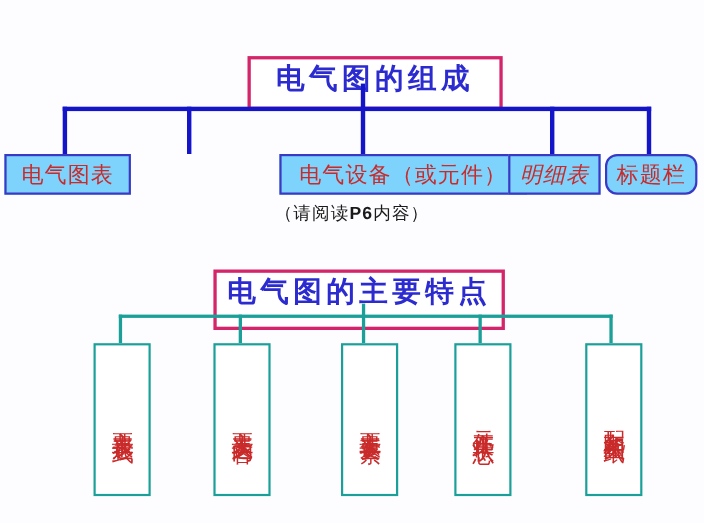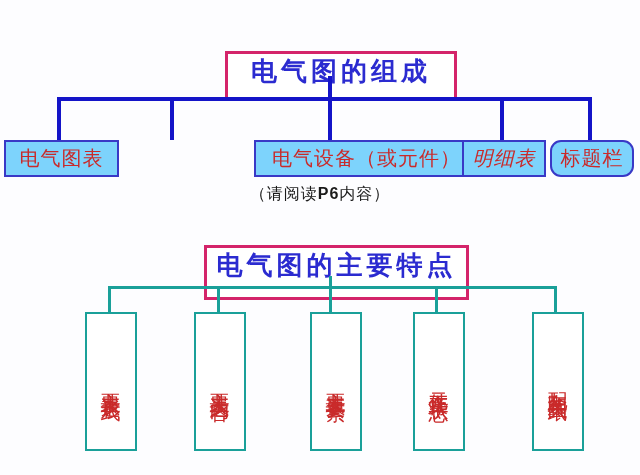--- a/index.html
+++ b/index.html
@@ -59,21 +59,21 @@
     <span>明细表</span>
   </div>
   <div class="node-box" style="left:550px;top:140px;width:80px;height:33px;border-radius:11px;">
     <span>标题栏</span>
   </div>
 
   <div class="caption" style="top:184px;">
     <span>（请阅读</span><b>P6</b><span>内容）</span>
   </div>
 
-  <div class="title-box" style="left:204px;top:221px;width:259px;height:49px;">
+  <div class="title-box" style="left:194px;top:221px;width:259px;height:49px;">
     <span>电气图的主要特点</span>
   </div>
 
   <div class="tline" style="left:329px;top:276px;width:3px;height:36px;"></div>
   <div class="tline" style="left:108px;top:286px;width:449px;height:3px;"></div>
   <div class="tline" style="left:108px;top:286px;width:3px;height:26px;"></div>
   <div class="tline" style="left:217px;top:286px;width:3px;height:26px;"></div>
   <div class="tline" style="left:435px;top:286px;width:3px;height:26px;"></div>
   <div class="tline" style="left:554px;top:286px;width:3px;height:26px;"></div>
 

